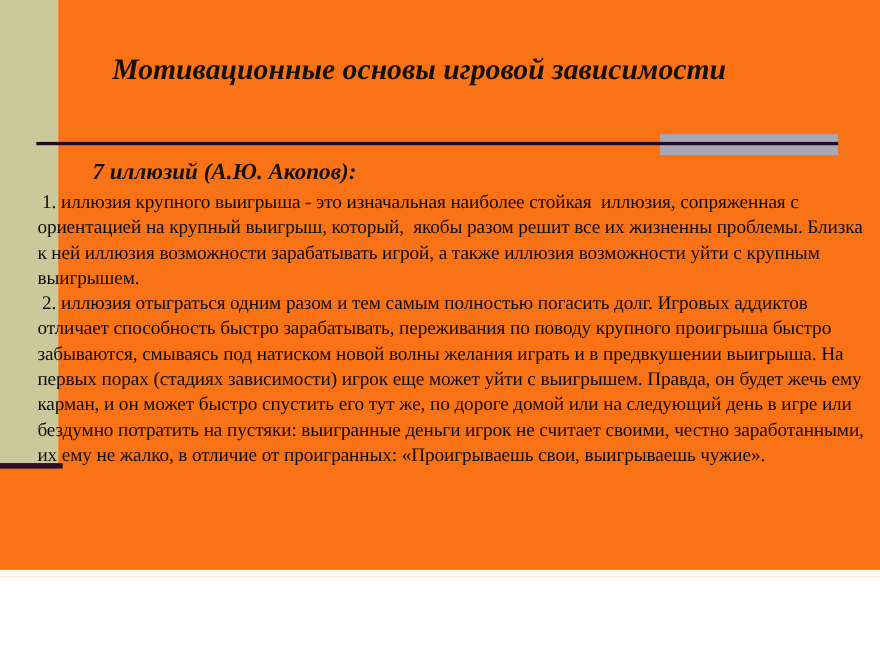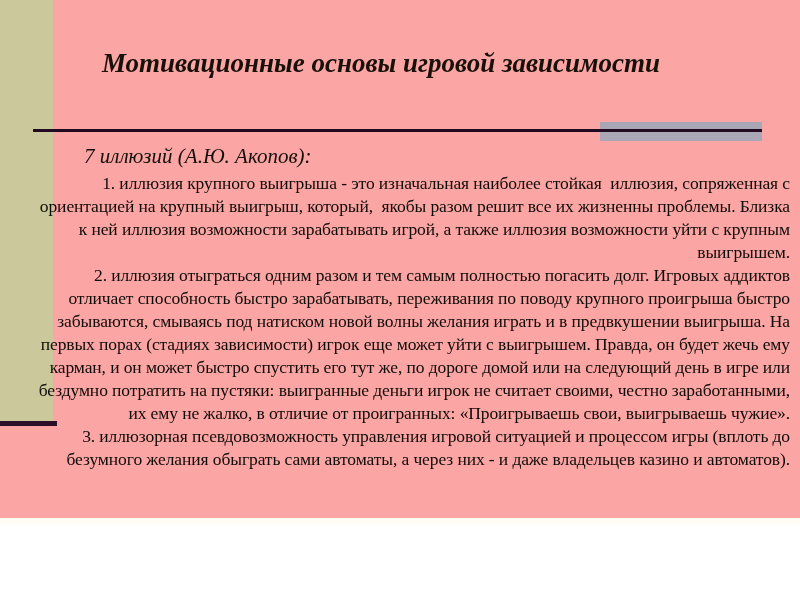--- a/index.html
+++ b/index.html
@@ -5,21 +5,21 @@
   html, body {
     margin: 0;
     padding: 0;
     background: #ffffff;
     font-family: "Liberation Serif", serif;
   }
   .slide {
     position: relative;
     width: 800px;
     height: 524px;
-    background: #fca5a5;
+    background: #f97316;
     overflow: hidden;
   }
   
   .left-band {
     position: absolute;
     left: 0; top: 0;
     width: 53px; height: 421px;
     background: #CBC99C;
   }
   .band-accent {
@@ -57,32 +57,32 @@
   }
   
   .subtitle {
     position: absolute;
     left: 84px; top: 143px;
     font-family: "Liberation Serif", serif;
     font-style: italic;
     font-size: 21px;
     line-height: 26px;
     color: #14100A;
+    font-weight: bold;
   }
   
   .body-text {
     position: absolute;
     left: 34px; top: 172px;
     width: 756px;
     font-family: "Liberation Serif", serif;
     font-size: 17.5px;
     line-height: 23px;
     color: #0F0B06;
     letter-spacing: -0.1px;
-    text-align: right;
   }
   .body-text p {
     margin: 0;
     white-space: pre-wrap; 
   }
   
   .bottom-strip {
     position: absolute;
     left: 0; bottom: 0;
     width: 800px; height: 6px;
@@ -102,18 +102,17 @@
   </h1>
 
   <div class="gray-accent"></div>
   <div class="title-rule"></div>
 
   <div class="subtitle">7 иллюзий (А.Ю. Акопов):</div>
 
   <div class="body-text">
     <p> 1. иллюзия крупного выигрыша - это изначальная наиболее стойкая  иллюзия, сопряженная с ориентацией на крупный выигрыш, который,  якобы разом решит все их жизненны проблемы. Близка к ней иллюзия возможности зарабатывать игрой, а также иллюзия возможности уйти с крупным выигрышем.</p>
     <p> 2. иллюзия отыграться одним разом и тем самым полностью погасить долг. Игровых аддиктов отличает способность быстро зарабатывать, переживания по поводу крупного проигрыша быстро забываются, смываясь под натиском новой волны желания играть и в предвкушении выигрыша. На первых порах (стадиях зависимости) игрок еще может уйти с выигрышем. Правда, он будет жечь ему карман, и он может быстро спустить его тут же, по дороге домой или на следующий день в игре или бездумно потратить на пустяки: выигранные деньги игрок не считает своими, честно заработанными, их ему не жалко, в отличие от проигранных: «Проигрываешь свои, выигрываешь чужие».</p>
-    <p> 3. иллюзорная псевдовозможность управления игровой ситуацией и процессом игры (вплоть до безумного желания обыграть сами автоматы, а через них - и даже владельцев казино и автоматов).</p>
   </div>
 
   <div class="bottom-strip"></div>
 
 </div>
 
 </body></html>

